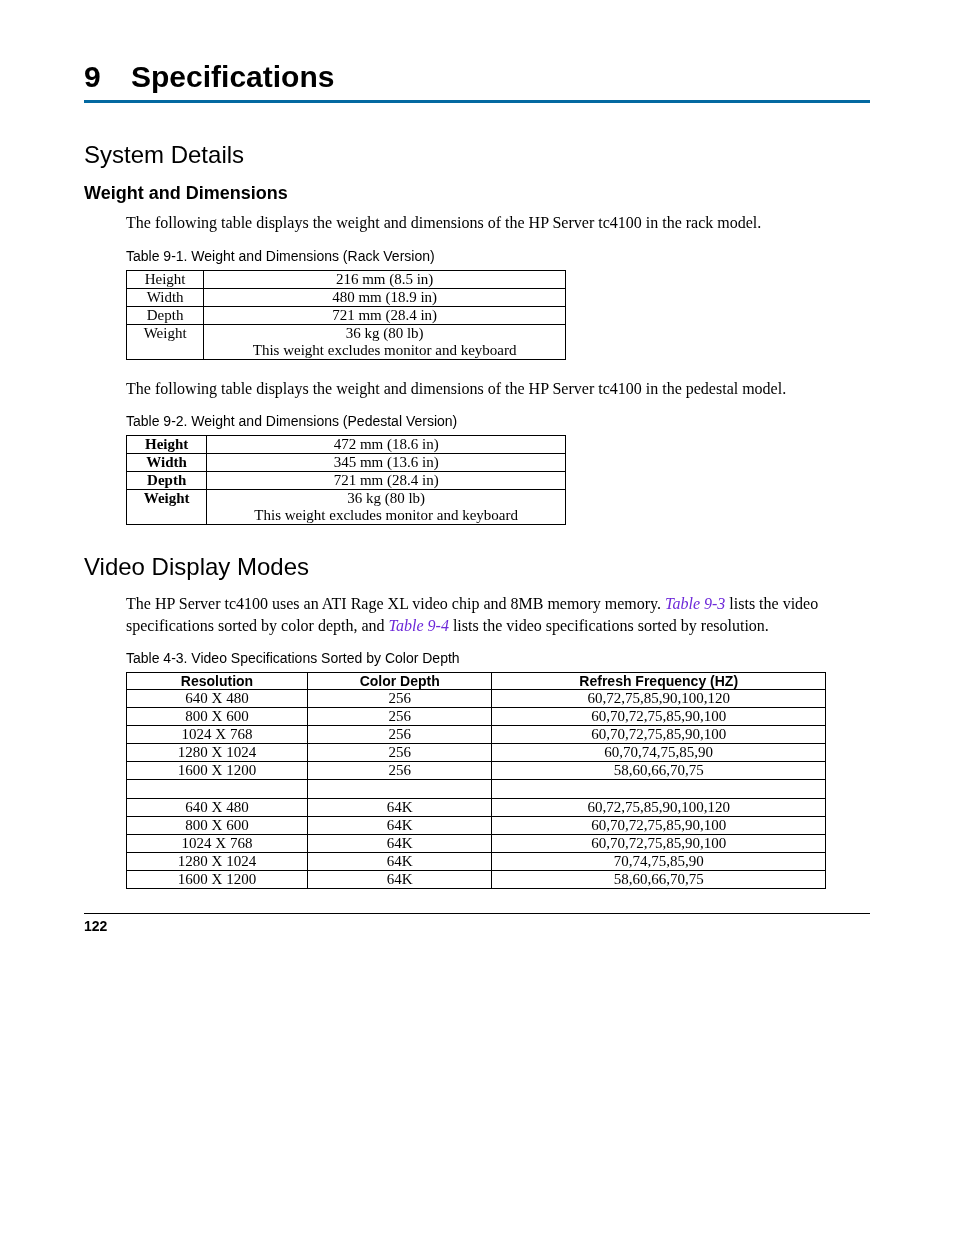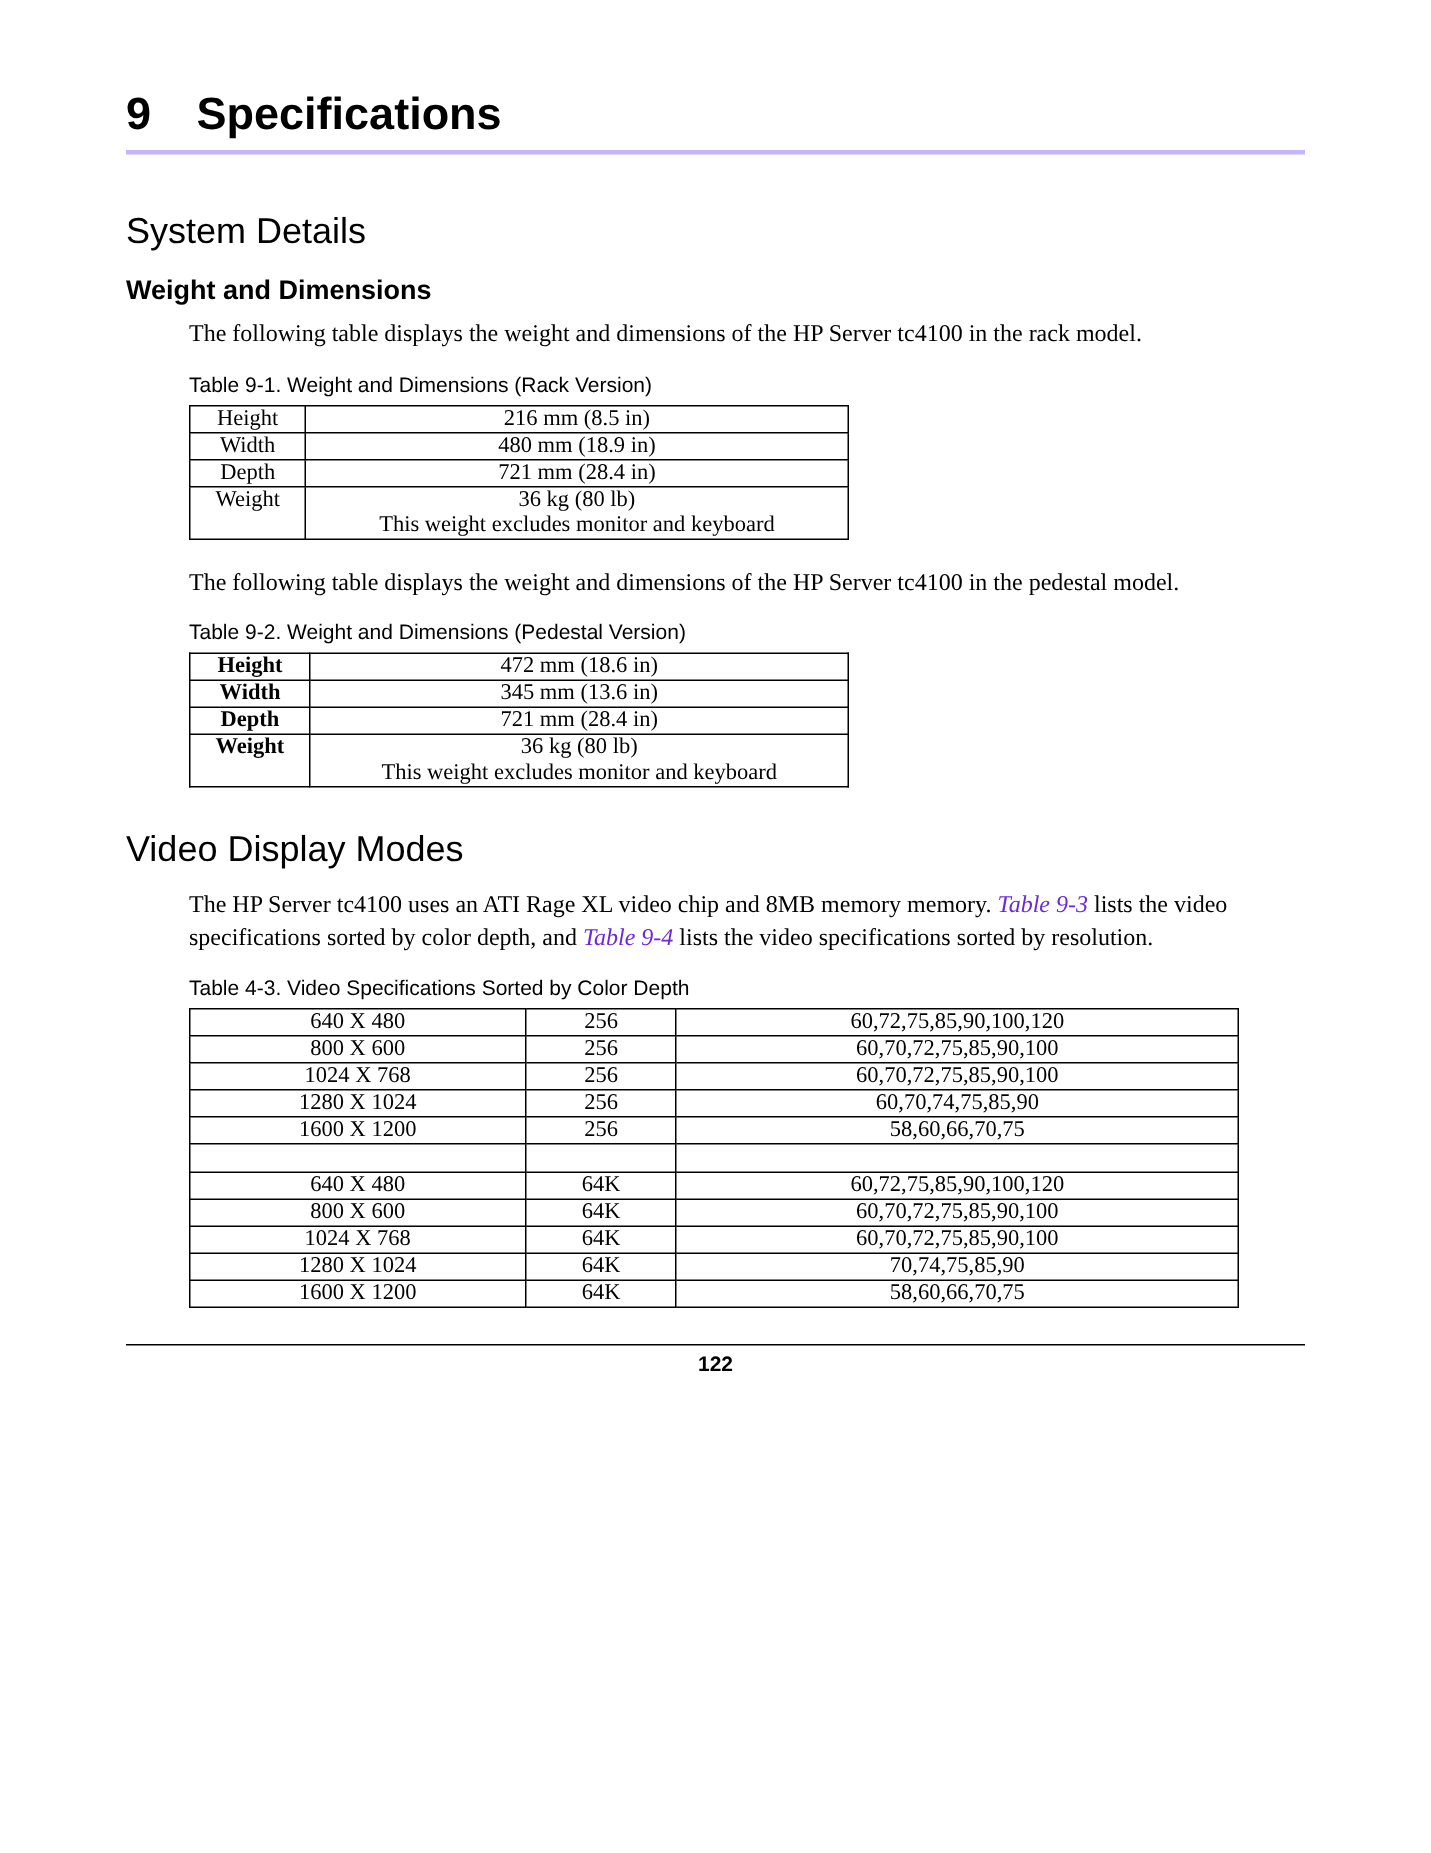--- a/index.html
+++ b/index.html
@@ -9,21 +9,21 @@
     background: #fff;
     margin: 0;
     padding: 60px 84px 40px 84px;
     width: 954px;
     box-sizing: border-box;
   }
   .chapter-heading {
     font-family: Arial, Helvetica, sans-serif;
     font-weight: bold;
     font-size: 30px;
-    border-bottom: 3px solid #c4b5fd;
+    border-bottom: 3px solid #0369a1;
     padding-bottom: 6px;
     margin-bottom: 38px;
   }
   .chapter-heading .num { margin-right: 22px; }
   h2.section {
     font-family: Arial, Helvetica, sans-serif;
     font-weight: normal;
     font-size: 24px;
     margin: 28px 0 12px 0;
   }
@@ -59,21 +59,21 @@
   th {
     font-family: Arial, Helvetica, sans-serif;
     font-weight: bold;
     font-size: 14px;
   }
   td.bold { font-weight: bold; }
   .link { color: #6d28d9; font-style: italic; cursor: pointer; }
   .page-rule {
     border-top: 1px solid #000;
     margin-top: 24px;
-    text-align: center;
+    text-align: left;
     padding-top: 4px;
     font-family: Arial, Helvetica, sans-serif;
     font-weight: bold;
     font-size: 14px;
   }
   td.blank { height: 1.2em; }
 </style>
 </head>
 <body>
 
@@ -146,20 +146,25 @@
   <span>The HP Server tc4100 uses an ATI Rage XL video chip and 8MB memory memory. </span>
   <span class="link">Table 9-3</span>
   <span> lists the video specifications sorted by color depth, and </span>
   <span class="link">Table 9-4</span>
   <span> lists the video specifications sorted by resolution.</span>
 </p>
 
 <div class="table-caption">Table 4-3.   Video Specifications Sorted by Color Depth</div>
 <table class="wide">
   <tbody>
+      <tr>
+    <th>Resolution</th>
+    <th>Color Depth</th>
+    <th>Refresh Frequency (HZ)</th>
+  </tr>
   <tr>
     <td>640 X 480</td>
     <td>256</td>
     <td>60,72,75,85,90,100,120</td>
   </tr>
   <tr>
     <td>800 X 600</td>
     <td>256</td>
     <td>60,70,72,75,85,90,100</td>
   </tr>

